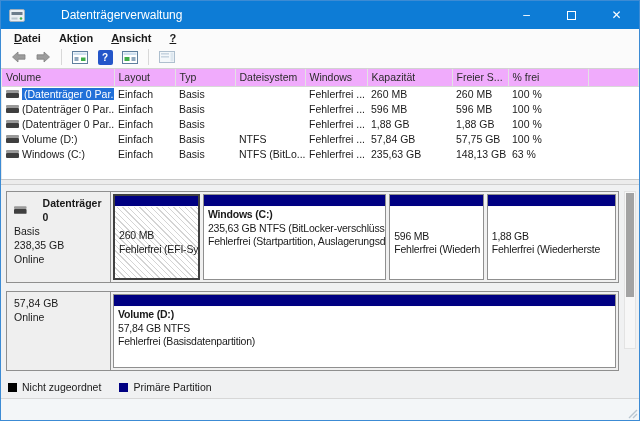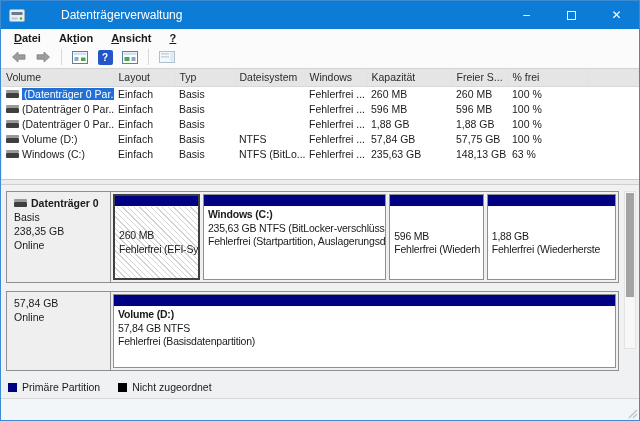--- a/index.html
+++ b/index.html
@@ -32,40 +32,40 @@
   .tb-sep { width:1px; height:16px; background:#d8d8d8; margin:0 3px; }
   .help-btn { width:15px; height:15px; background:#2456c9; border-radius:2px; color:#fff;
               font-size:10px; font-weight:bold; display:flex; align-items:center; justify-content:center; }
 
   
   .listpane { height:110px; background:#fff; overflow:hidden; flex:0 0 auto;
               border-left:1px solid #e8e8e8; }
   table.vols { width:100%; border-collapse:collapse; table-layout:fixed; font-size:10.5px; }
   table.vols th { font-weight:normal; text-align:left; color:#2b2b2b; height:17px;
                   padding:0 4px; border-right:1px solid #e2e2e2; border-bottom:1px solid #d8d8d8;
-                  white-space:nowrap; overflow:hidden; background:#e5e5e5; cursor:default; }
+                  white-space:nowrap; overflow:hidden; background:#f0abfc; cursor:default; }
   table.vols td { height:15px; padding:0 4px; white-space:nowrap; overflow:hidden;
                   color:#1a1a1a; cursor:default; }
   .volcell { display:flex; align-items:center; gap:3px; }
   .vol-ico { flex:0 0 auto; width:13px; height:8px; }
   .sel-text { background:#2170d8; color:#fff; padding:0 2px; }
 
   
   .splitter { height:6px; background:#ececec; border-top:1px solid #c8c8c8;
               border-bottom:1px solid #cfcfcf; flex:0 0 auto; }
 
   
   .graphpane { flex:0 0 213px; background:#f0f1f2; position:relative;
                padding:6px 20px 0 5px; overflow:hidden; }
   .disk-strip { border:1px solid #8f8f8f; display:flex; margin-bottom:8px; background:#f0f0f0; }
   .disk-strip.d0 { height:92px; }
   .disk-strip.d1 { height:80px; }
   .disk-info { width:104px; flex:0 0 auto; background:#efefef; border-right:1px solid #8f8f8f;
                padding:4px 2px 2px 7px; font-size:10.5px; line-height:14px; color:#1a1a1a; }
-  .disk-info .dtitle { font-weight:bold; display:flex; align-items:center; gap:4px; }
+  .disk-info .dtitle { font-weight:bold; display:flex; align-items:center; gap:16px; }
   .parts { flex:1; display:flex; padding:2px; gap:3px; min-width:0; }
   .pcard { border:1px solid #8f8f8f; background:#fff; display:flex; flex-direction:column; min-width:0; }
   .pcard.selected { border:2px solid #404040; }
   .pcard-head { height:12px; background:#000082; border-bottom:1px solid #fafafa; flex:0 0 auto; }
   .pcard.selected .pcard-head { height:11px; }
   .pcard-body { flex:1; padding:1px 4px; font-size:10.5px; line-height:13.5px;
                 overflow:hidden; display:flex; flex-direction:column; min-width:0;
                 white-space:nowrap; color:#1a1a1a; letter-spacing:-0.2px; }
   .pcard-body.centered { justify-content:center; }
   .pcard-body .ptitle { font-weight:bold; }
@@ -350,26 +350,26 @@
         </div>
       </div>
     </div>
 
     <div class="vscroll">
       <div class="vthumb"></div>
     </div>
 
     <div class="legend">
       <span class="leg-item">
+        <span class="swatch sw-unalloc"></span>
+        <span>Nicht zugeordnet</span>
+      </span>
+      <span class="leg-item">
         <span class="swatch sw-primary"></span>
         <span>Primäre Partition</span>
-      </span>
-      <span class="leg-item">
-        <span class="swatch sw-unalloc"></span>
-        <span>Nicht zugeordnet</span>
       </span>
     </div>
   </div>
 
   <div class="statusbar">
     <svg class="grip" width="12" height="12" viewBox="0 0 12 12">
       <path d="M11 3 L3 11 M11 7 L7 11 M11 11 L11 11" stroke="#b9c6d0" stroke-width="1.4" fill="none"></path>
     </svg>
   </div>
 

